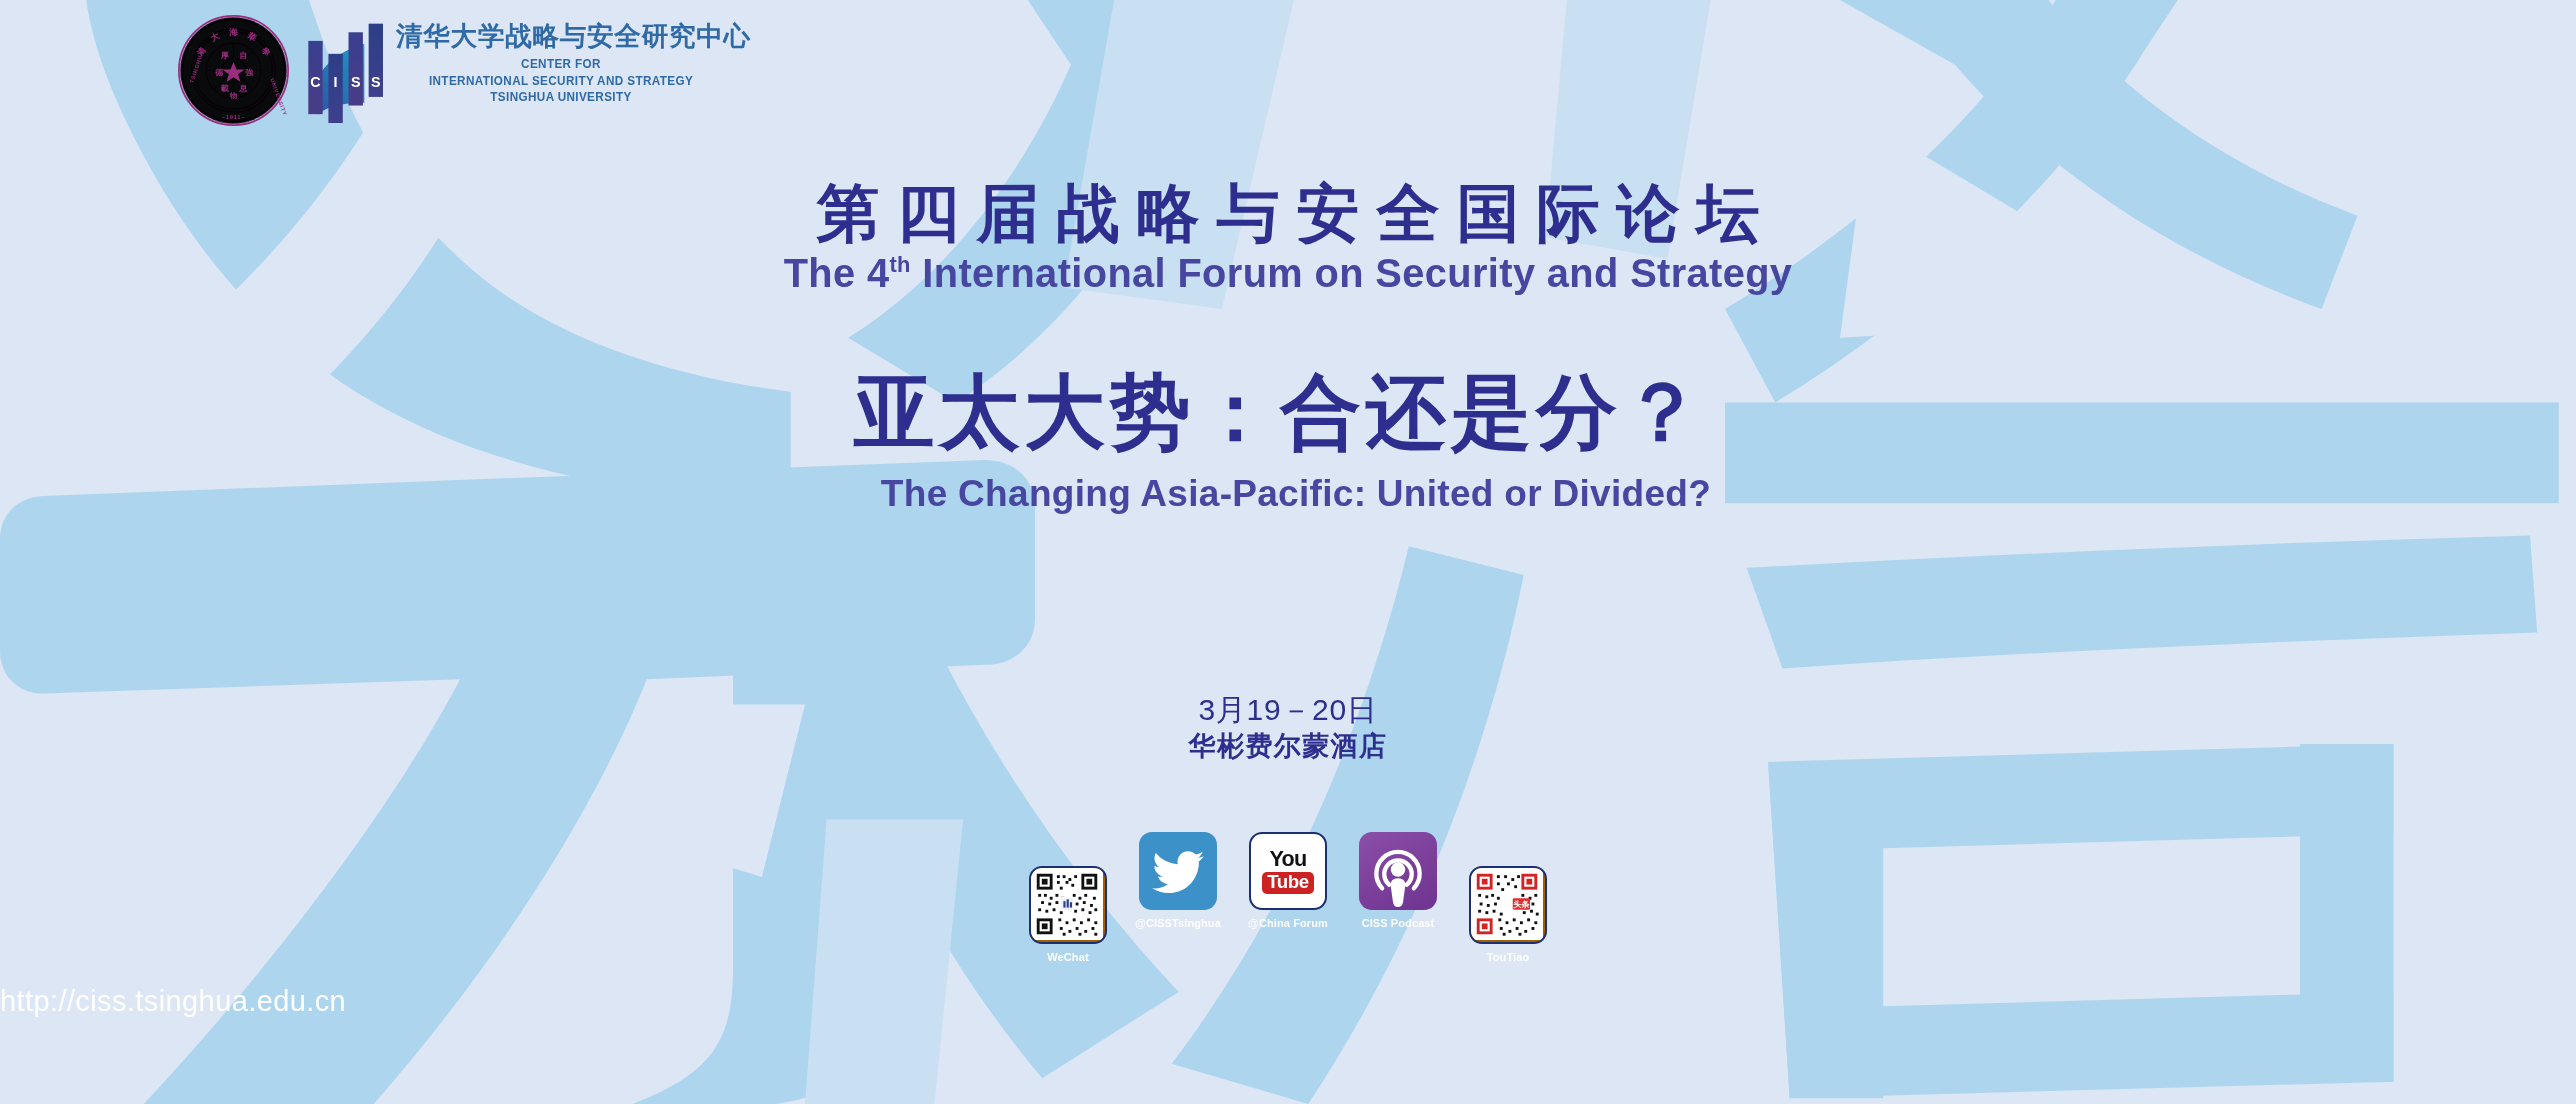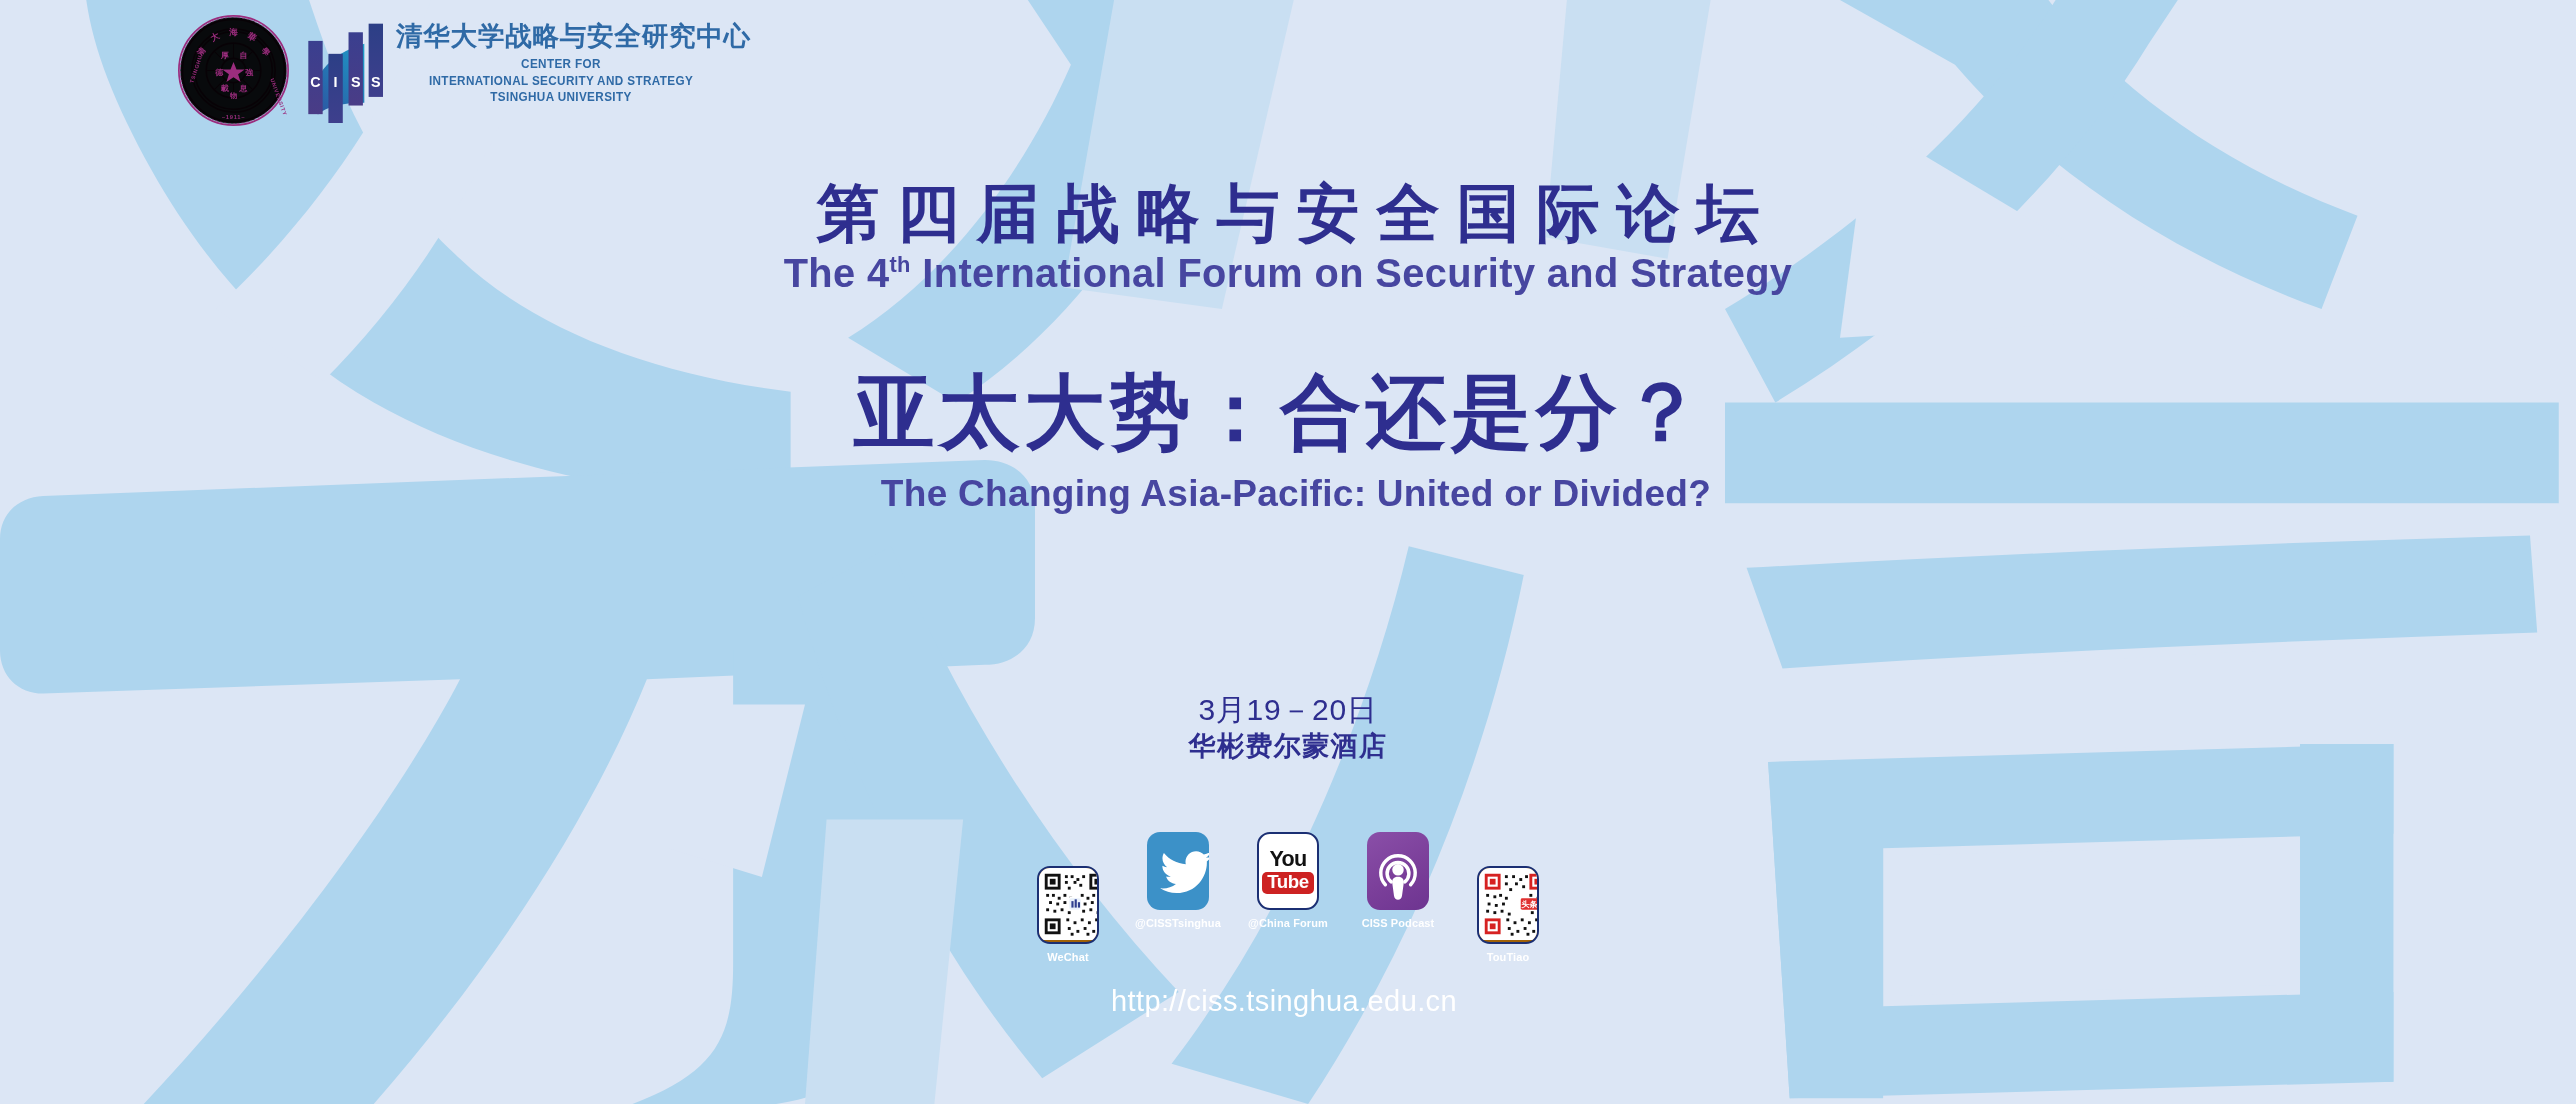--- a/index.html
+++ b/index.html
@@ -125,21 +125,21 @@
     align-items:flex-start;
     gap:27px;
   }
   .social-item{
     width:83px;
     display:flex;
     flex-direction:column;
     align-items:center;
   }
   .social-tile{
-    width:62px;height:78px;
+    width:78px;height:78px;
     border-radius:13px;
     position:relative;
     overflow:hidden;
     flex:0 0 auto;
   }
   .tile-qr{background:#a16207;border:2.9px solid #1b2f73;margin-top:34px;}
   .tile-twitter{background:#3c91c8;}
   .tile-youtube{background:#ffffff;border:2.9px solid #1b2f73;display:flex;align-items:center;justify-content:center;}
   .tile-podcast{background:linear-gradient(150deg,#8a4fa8 0%,#7b3f9a 55%,#6d3490 100%);display:flex;align-items:center;justify-content:center;}
   .social-label{
@@ -159,21 +159,21 @@
     font-size:18.7px;font-weight:700;letter-spacing:-0.4px;
     padding:0.7px 5px 2.2px;border-radius:5px;
     font-family:"Liberation Sans",sans-serif;
   }
 
   
   .url{
     position:absolute;
     left:0;right:8px;
     top:985px;
-    text-align:center;
+    text-align:left;
     font-size:29px;
     color:#ffffff;
     letter-spacing:0.4px;
     font-weight:400;
   }
 </style>
 </head>
 <body>
 
 <div id="poster">

